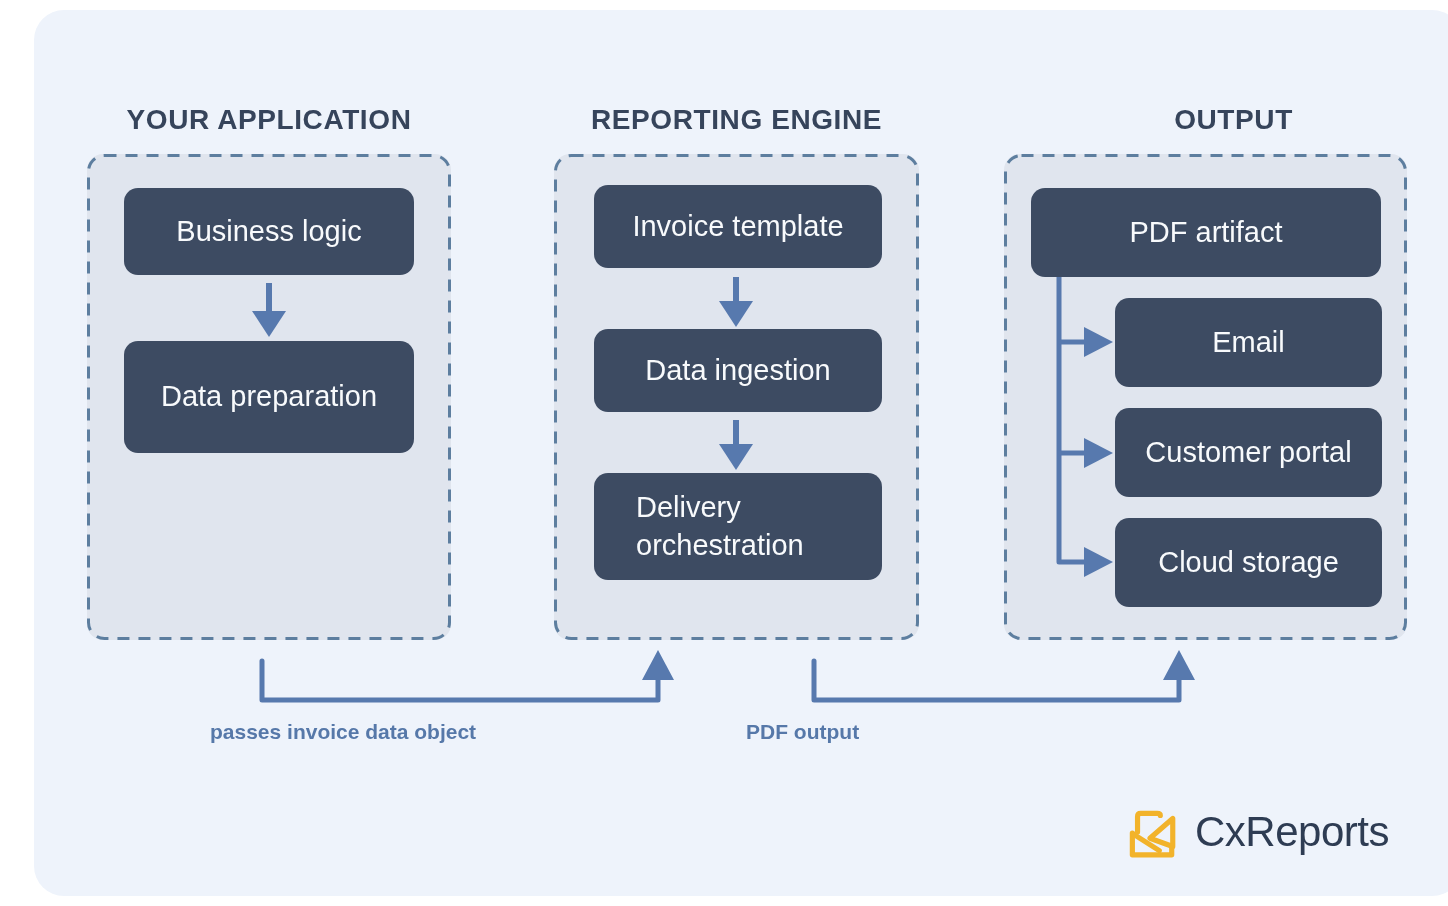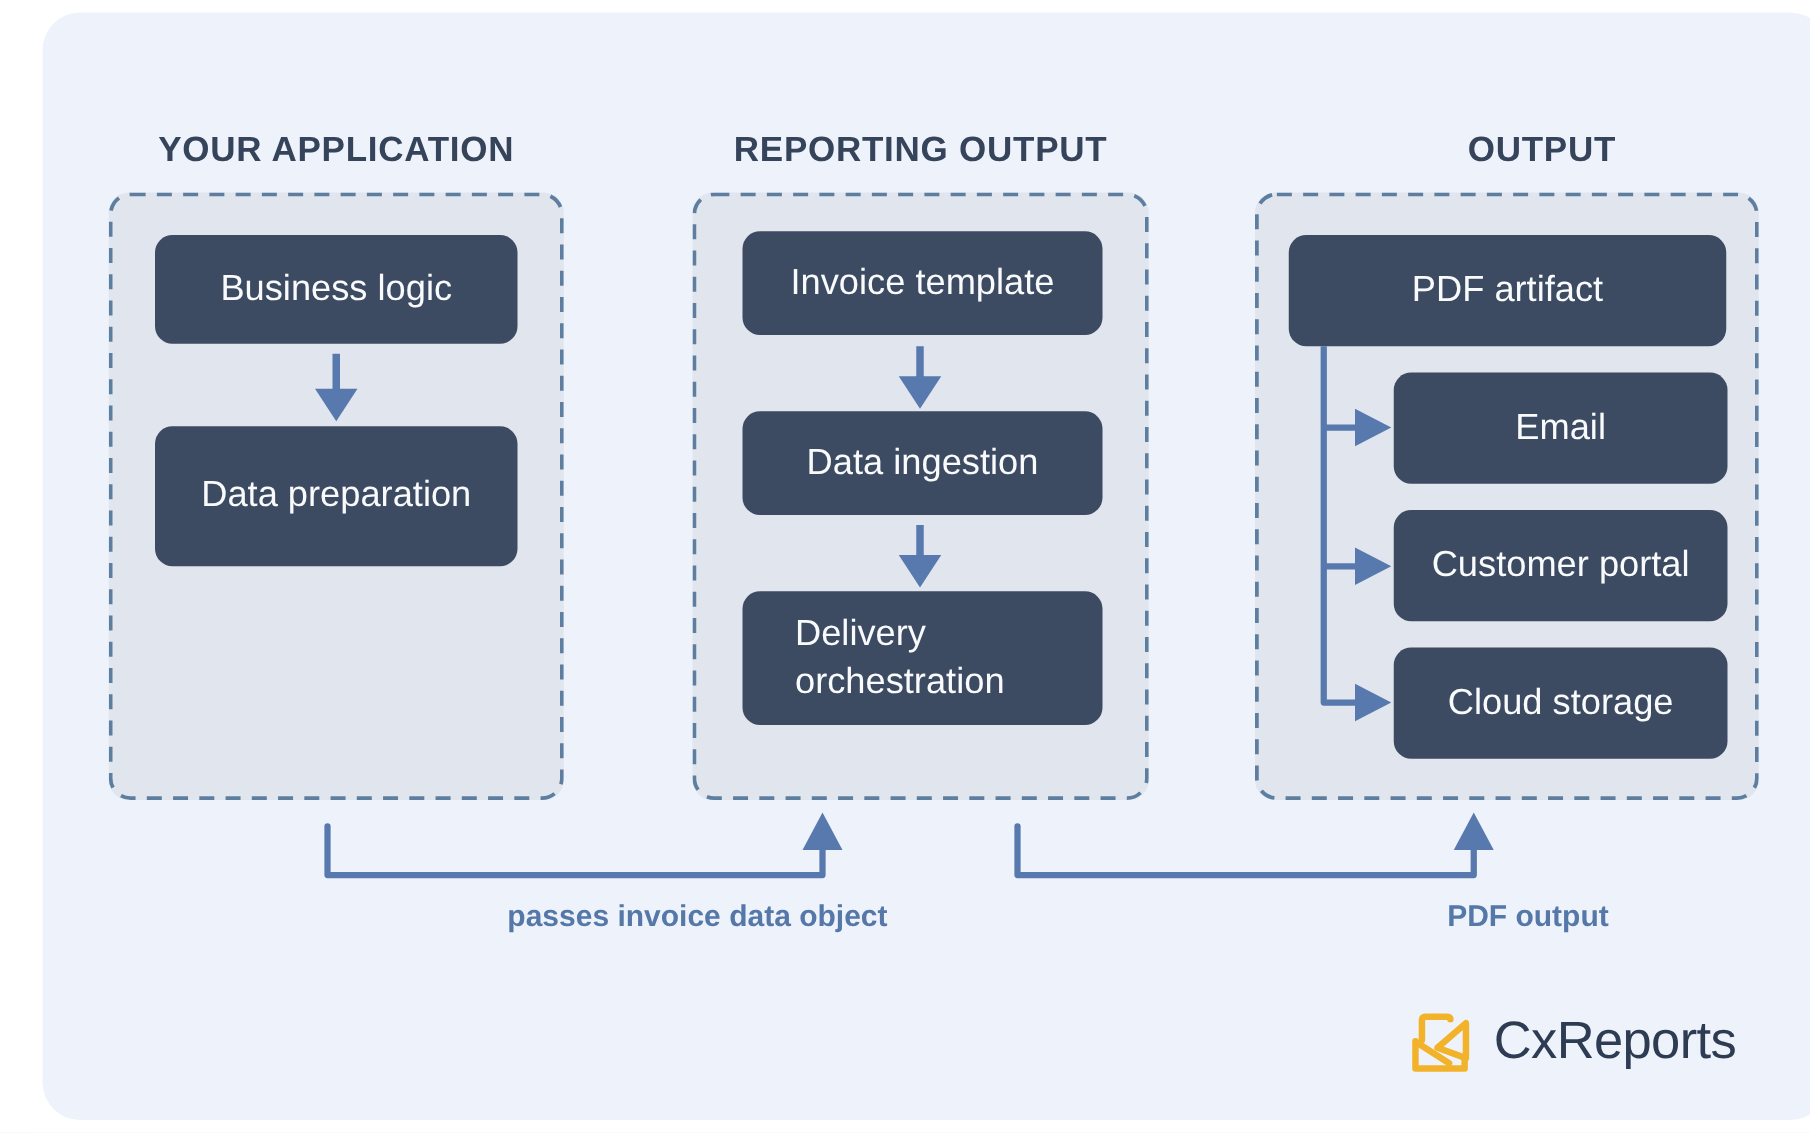--- a/index.html
+++ b/index.html
@@ -31,36 +31,36 @@
   .node{
     position:absolute; background:var(--node-bg); color:var(--node-text);
     border-radius:14px; display:flex; align-items:center; justify-content:center;
     font-size:29px; line-height:1.3; text-align:center;
   }
   .node.two-line{justify-content:flex-start; text-align:left; padding-left:42px; padding-right:14px;}
   .overlay{position:absolute; left:0; top:0; pointer-events:none;}
   .ln{stroke:var(--arrow); fill:none;}
   .tri{fill:var(--arrow); stroke:none;}
   .connector-label{
-    position:absolute; top:720px; width:500px; text-align:right;
-    font-size:24px; font-weight:bold; color:var(--connector-label);
+    position:absolute; top:720px; width:500px; text-align:left;
+    font-size:21px; font-weight:bold; color:var(--connector-label);
   }
   .logo{position:absolute; left:1098px; top:800px; height:64px; display:flex; align-items:center; gap:15px;}
   .logo-icon-svg{display:block;}
   .logo-icon-svg path{fill:none; stroke:var(--logo-icon); stroke-width:5; stroke-linecap:round; stroke-linejoin:round;}
   .logo-text{font-size:42px; font-weight:400; color:var(--logo-text); letter-spacing:-.5px;}
 </style>
 </head>
 <body>
 
 <div class="canvas">
   <div class="frame"></div>
 
   <div class="col-header" style="left:63px;width:364px;">YOUR APPLICATION</div>
-  <div class="col-header" style="left:530px;width:365px;">REPORTING OUTPUT</div>
+  <div class="col-header" style="left:530px;width:365px;">REPORTING ENGINE</div>
   <div class="col-header" style="left:1008px;width:403px;">OUTPUT</div>
 
   <div class="container" style="left:63px;width:364px;">
     <svg class="dash-border" width="364" height="486">
       <rect x="1.5" y="1.5" width="361" height="483" rx="16"></rect>
     </svg>
     <div class="node" style="left:37px;top:34px;width:290px;height:87px;">Business logic</div>
     <div class="node" style="left:37px;top:187px;width:290px;height:112px;">Data preparation</div>
   </div>
 
@@ -113,21 +113,21 @@
       <polygon class="tri" points="618,680 650,680 634,650"></polygon>
     </g>
 
     <g>
       <path class="ln" d="M790 661 L790 700 L1155 700 L1155 678" stroke-width="5" stroke-linecap="round" stroke-linejoin="round"></path>
       <polygon class="tri" points="1139,680 1171,680 1155,650"></polygon>
     </g>
   </svg>
 
   <div class="connector-label" style="left:186px;">passes invoice data object</div>
-  <div class="connector-label" style="left:763px;">PDF output</div>
+  <div class="connector-label" style="left:722px;">PDF output</div>
 
   <div class="logo">
     <svg class="logo-icon-svg" width="58" height="58" viewBox="0 0 56 56">
       <path d="M10 29 L10 50 L48 50 L48 41"></path>
       <path d="M11 30 L36 46"></path>
       <path d="M15 28 L15 13 Q15 10 18 10 L34 10 Q37 10 37 12"></path>
       <path d="M49 15 L49 42 L27 34 Z"></path>
     </svg>
     <div class="logo-text">CxReports</div>
   </div>

